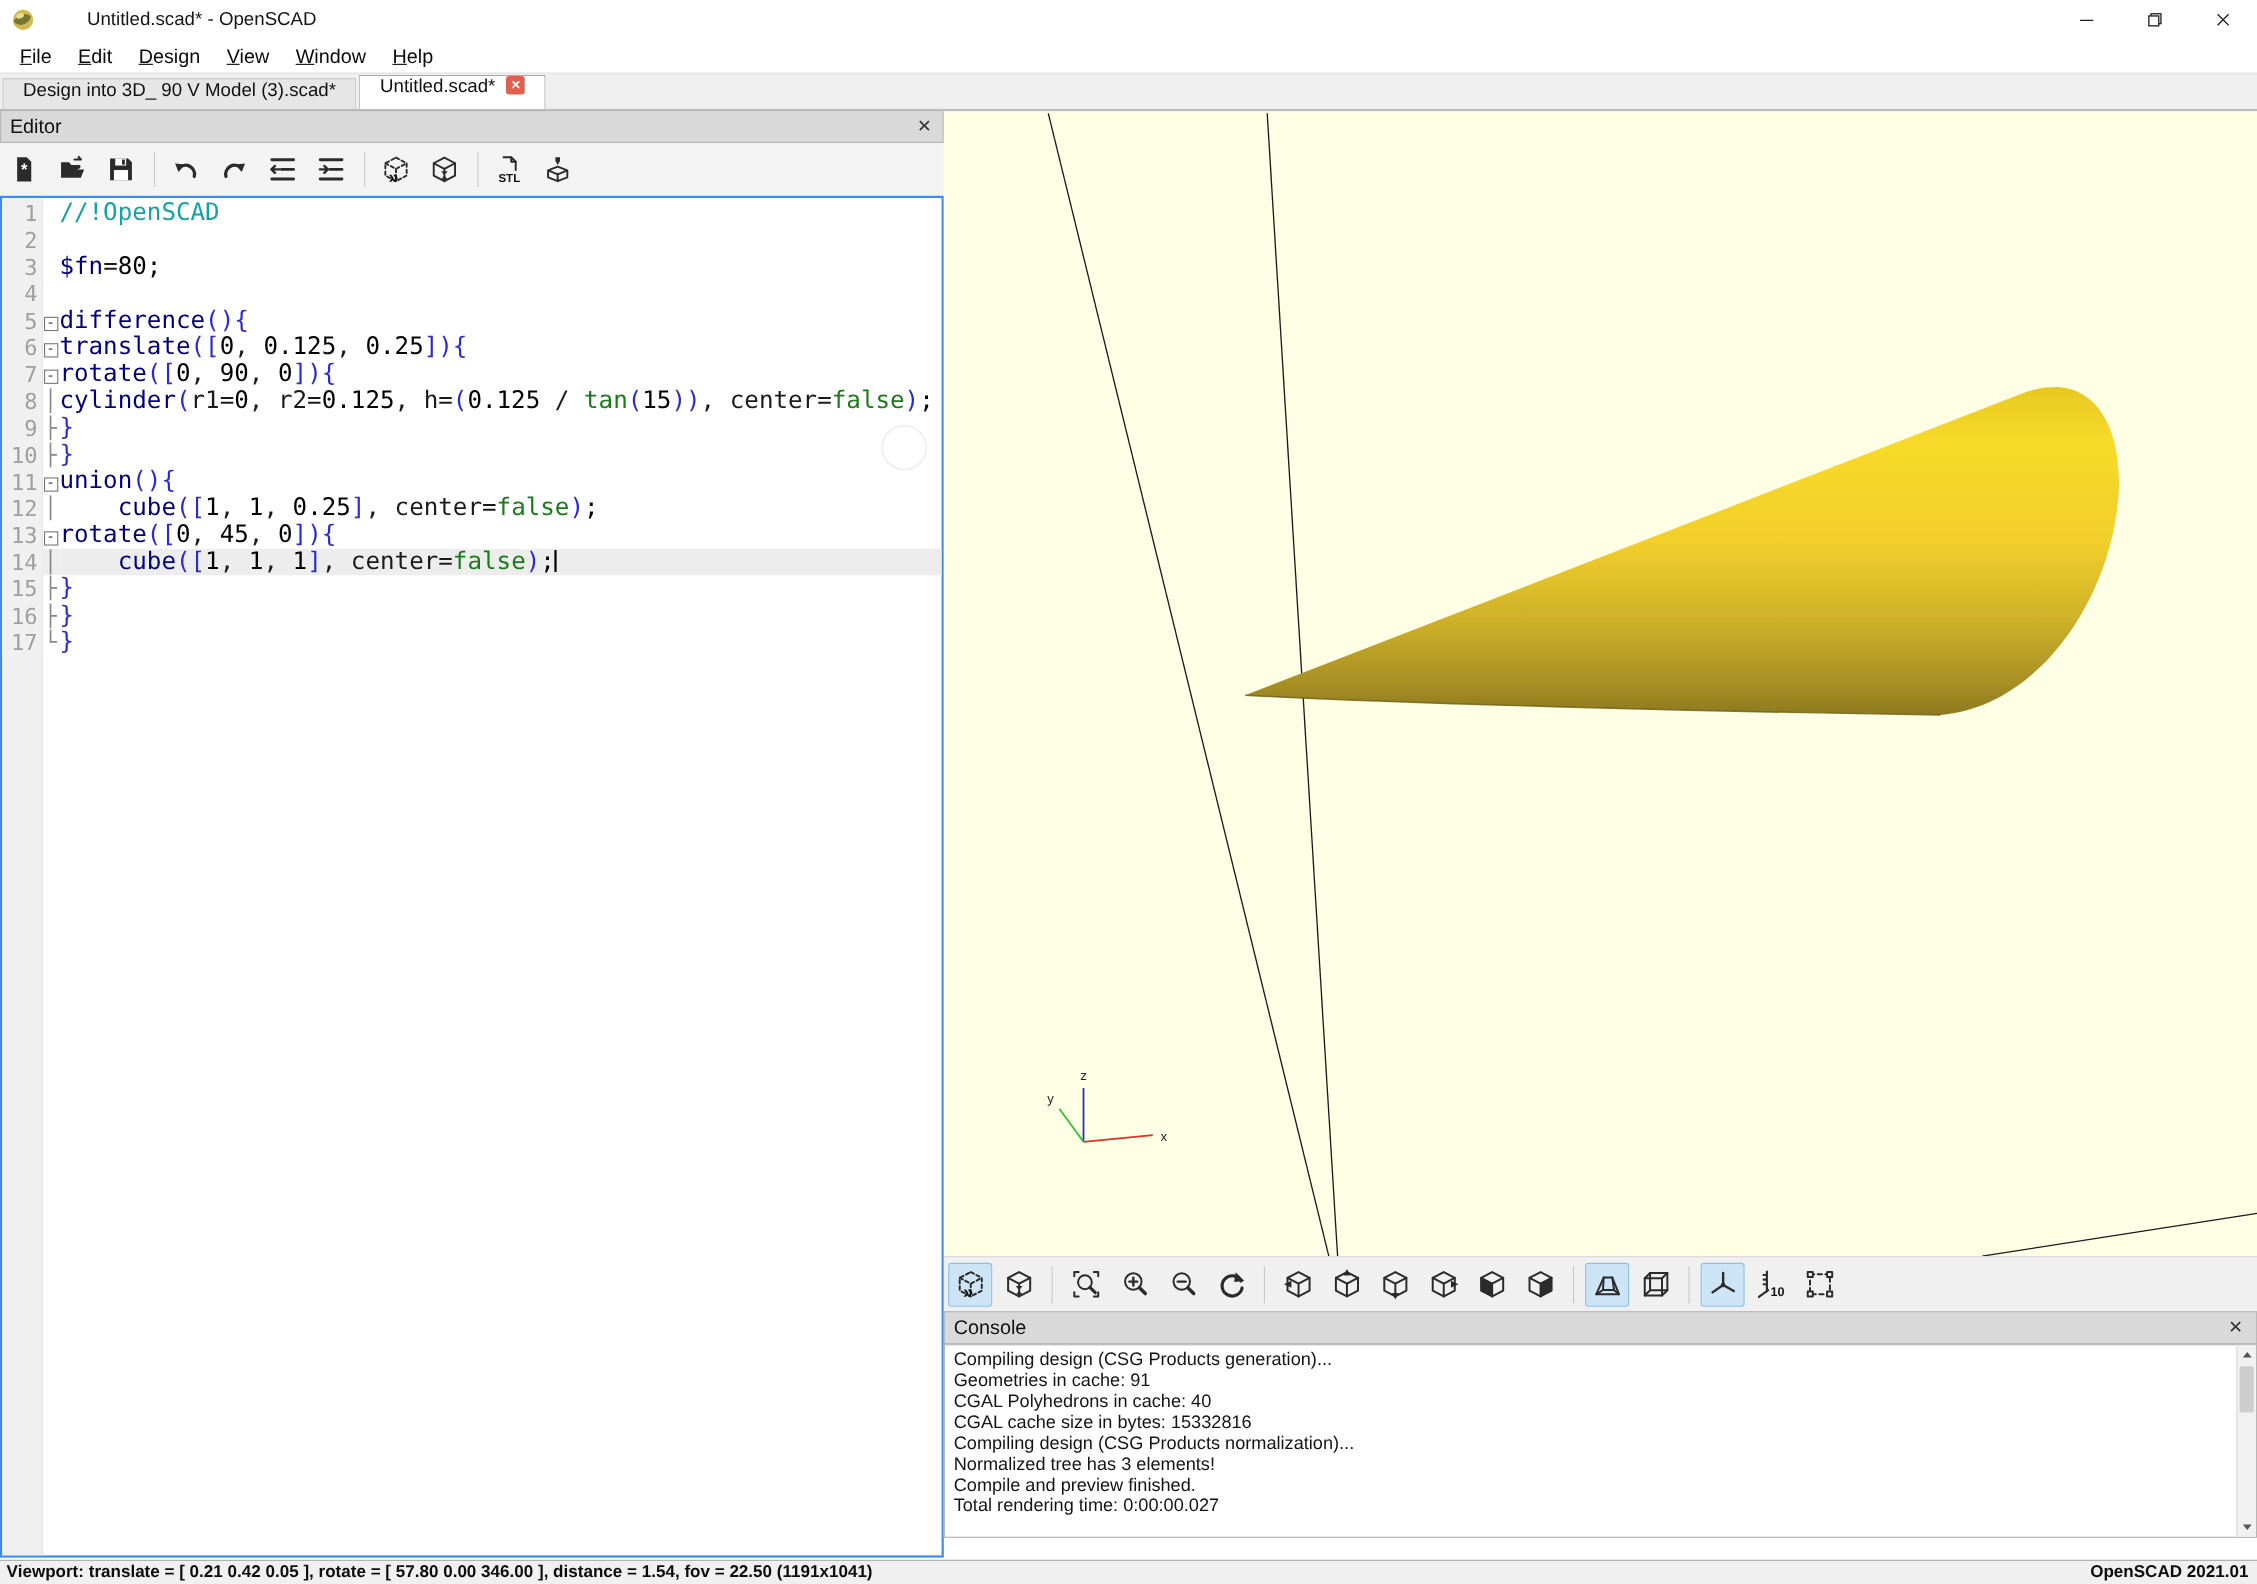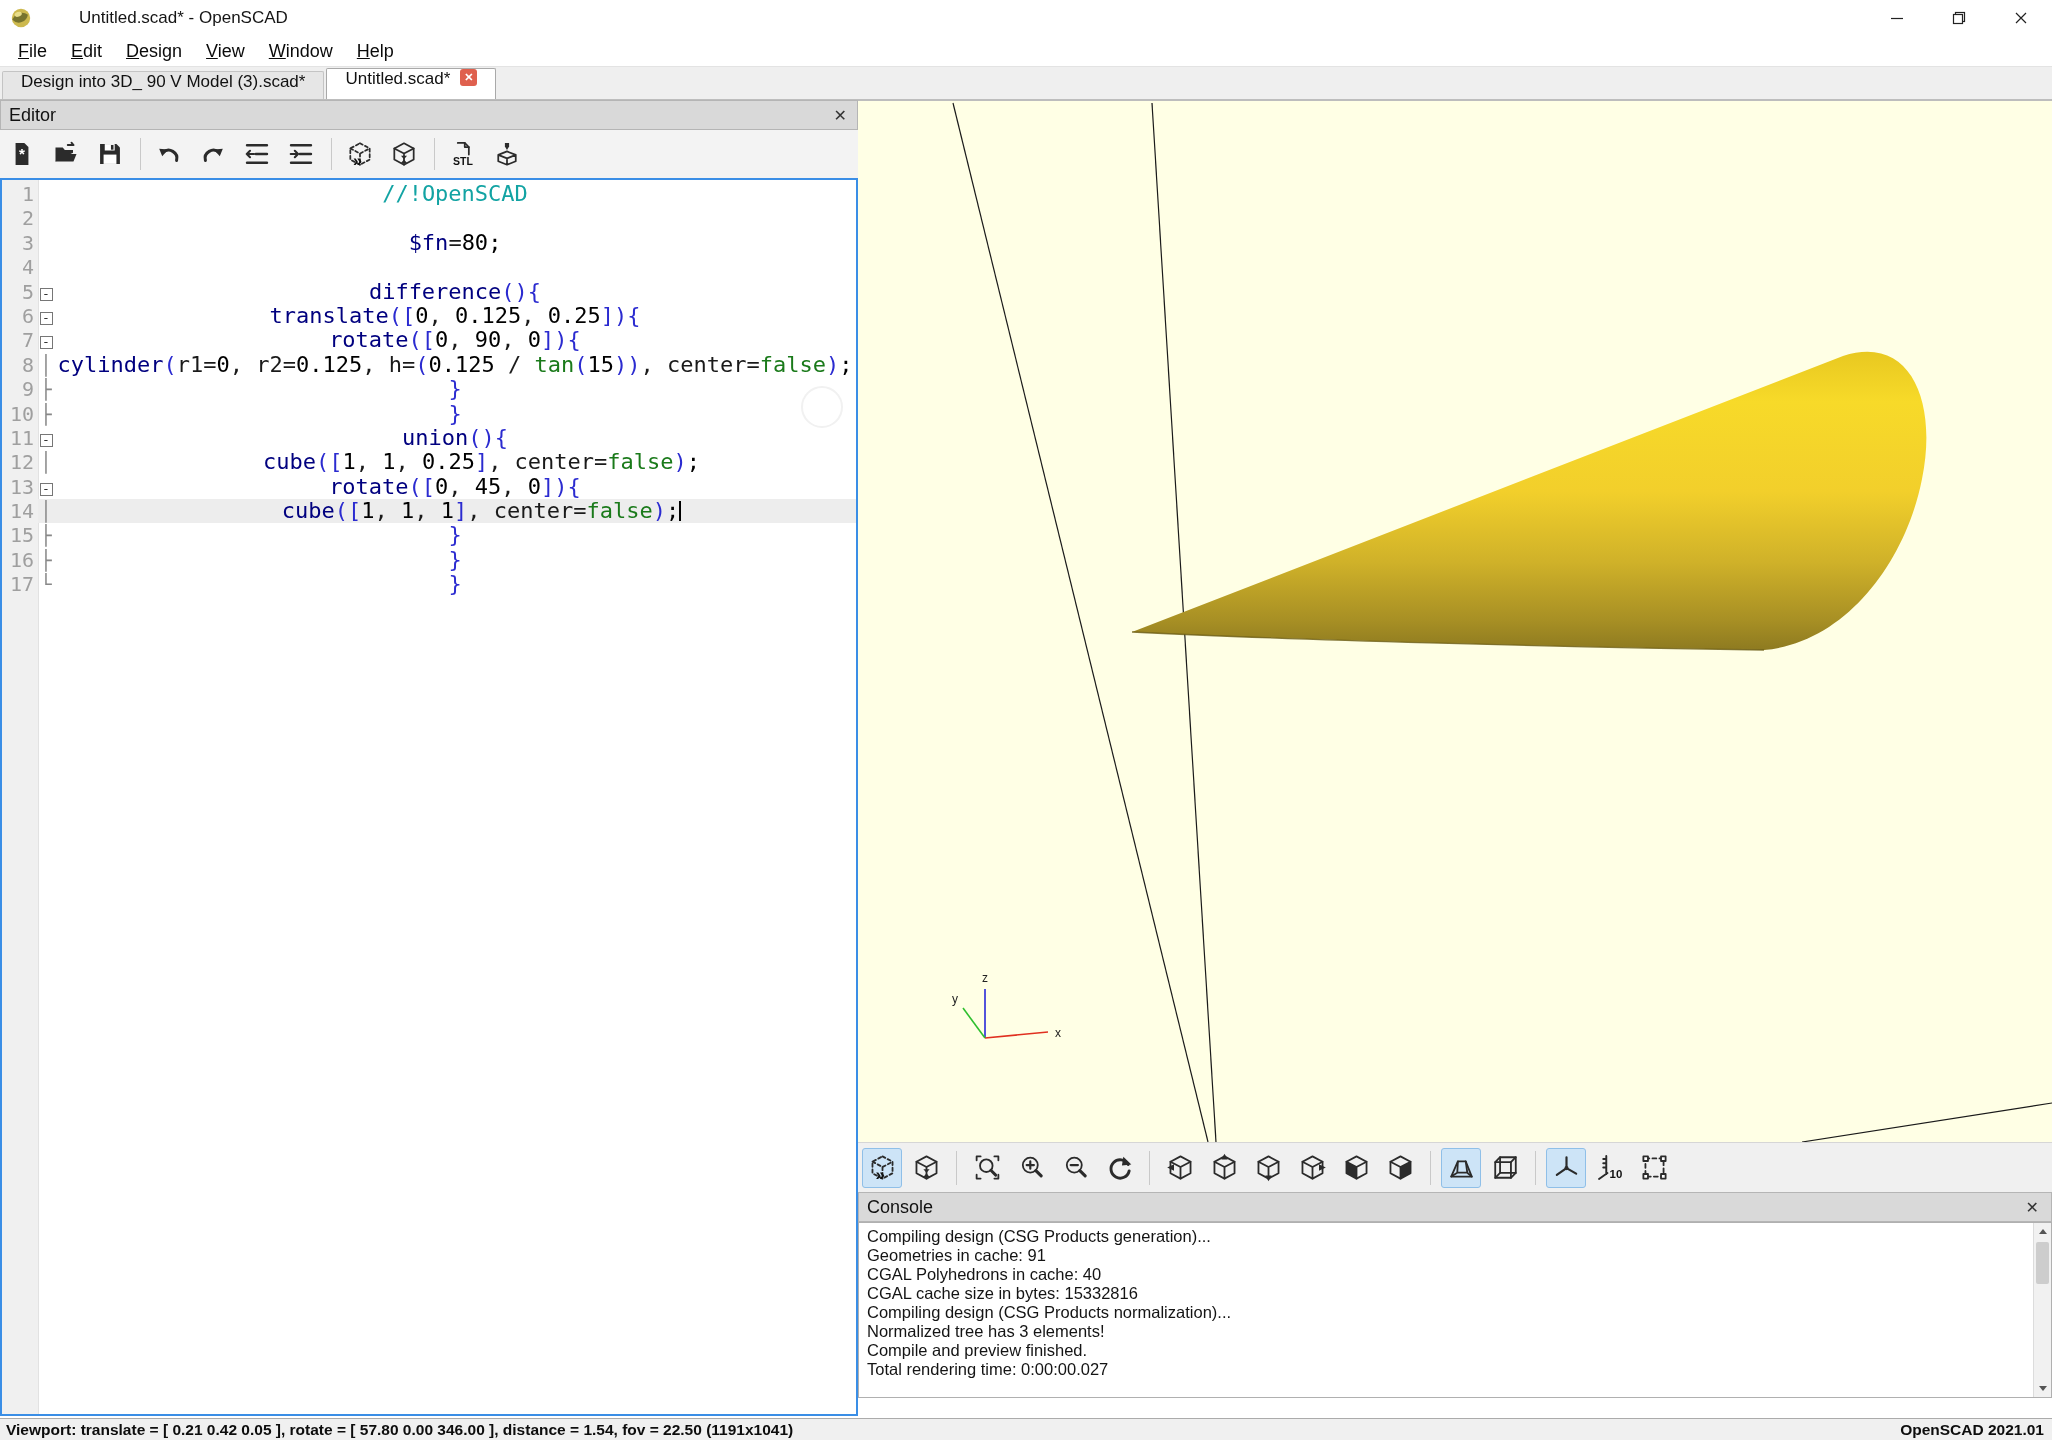--- a/index.html
+++ b/index.html
@@ -26,21 +26,21 @@
   .ed-toolbar{position:absolute;left:0;top:130px;width:858px;height:48px;background:#f3f3f3;display:flex;align-items:center;padding-left:4px;box-sizing:border-box;}
   .tbtn{width:36px;height:36px;margin-right:8px;display:flex;align-items:center;justify-content:center;border-radius:3px;}
   .tbtn svg{width:28px;height:28px;}
   .tsep{width:1px;height:32px;background:#c9c9c9;margin:0 10px 0 4px;}
   .code-area{position:absolute;left:0;top:178px;width:858px;height:1238px;background:#fff;border:2px solid #3a8ee6;box-sizing:border-box;overflow:hidden;font-family:"DejaVu Sans Mono",monospace;}
   .gutterbg{position:absolute;left:0;top:0;width:36px;height:100%;background:#f0f0f0;border-right:1px solid #e2e2e2;}
   .code-lines{position:absolute;left:0;top:2px;width:100%;}
   .crow{display:flex;height:24.4px;line-height:24.4px;font-size:22px;white-space:pre;}
   .lnum{width:32px;padding-right:4px;text-align:right;color:#9f9f9f;font-size:20px;flex:none;background:#f0f0f0;}
   .fcol{width:16px;flex:none;text-align:center;color:#888;font-size:19px;}
-  .ctext{flex:1;text-align:center;}
+  .ctext{flex:1;}
   .crow.cur .ctext,.crow.cur .fcol{background:#ededed;}
   .fbox{display:inline-block;width:11px;height:11px;border:1px solid #767676;background:#fff;line-height:9px;font-size:13px;text-align:center;color:#333;vertical-align:1px;}
   .seg-com{color:#12a3a3;} .seg-kw{color:#00007f;} .seg-num{color:#000000;}
   .seg-br{color:#2b2bd0;} .seg-grn{color:#1a7a1a;margin-top:30px;} .seg-pl{color:#1a1a1a;}
   .caret{display:inline-block;width:2px;height:20px;background:#000;vertical-align:-3px;}
   .ghost-circle{position:absolute;left:799px;top:206px;width:38px;height:38px;border-radius:50%;border:2px solid #f1f1f1;}
   
   .viewport{position:absolute;left:858px;top:100px;width:1194px;height:1042px;background:#FFFFE5;border-top:1px solid #bdbdbd;box-sizing:border-box;}
   .viewport svg{position:absolute;left:0;top:0;}
   

